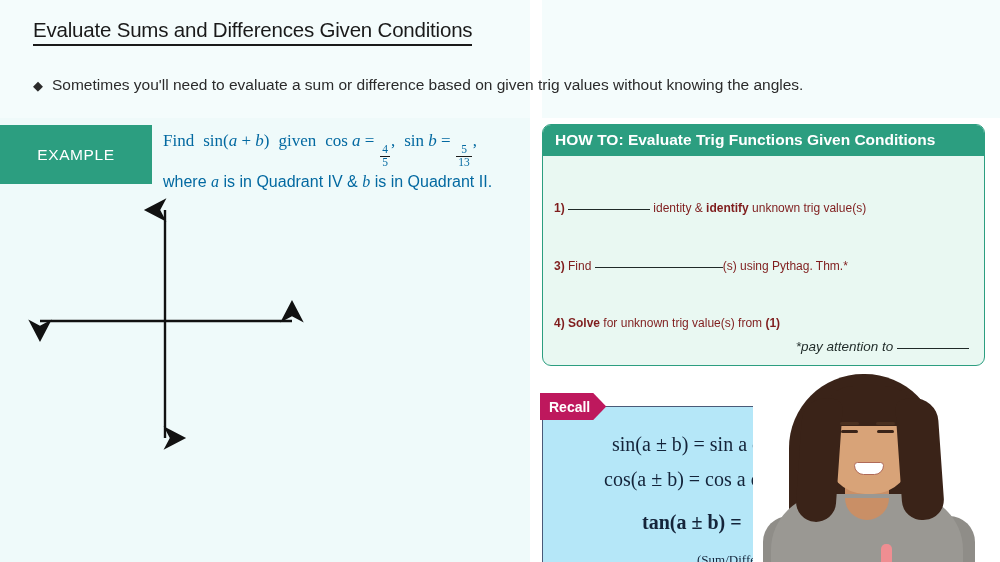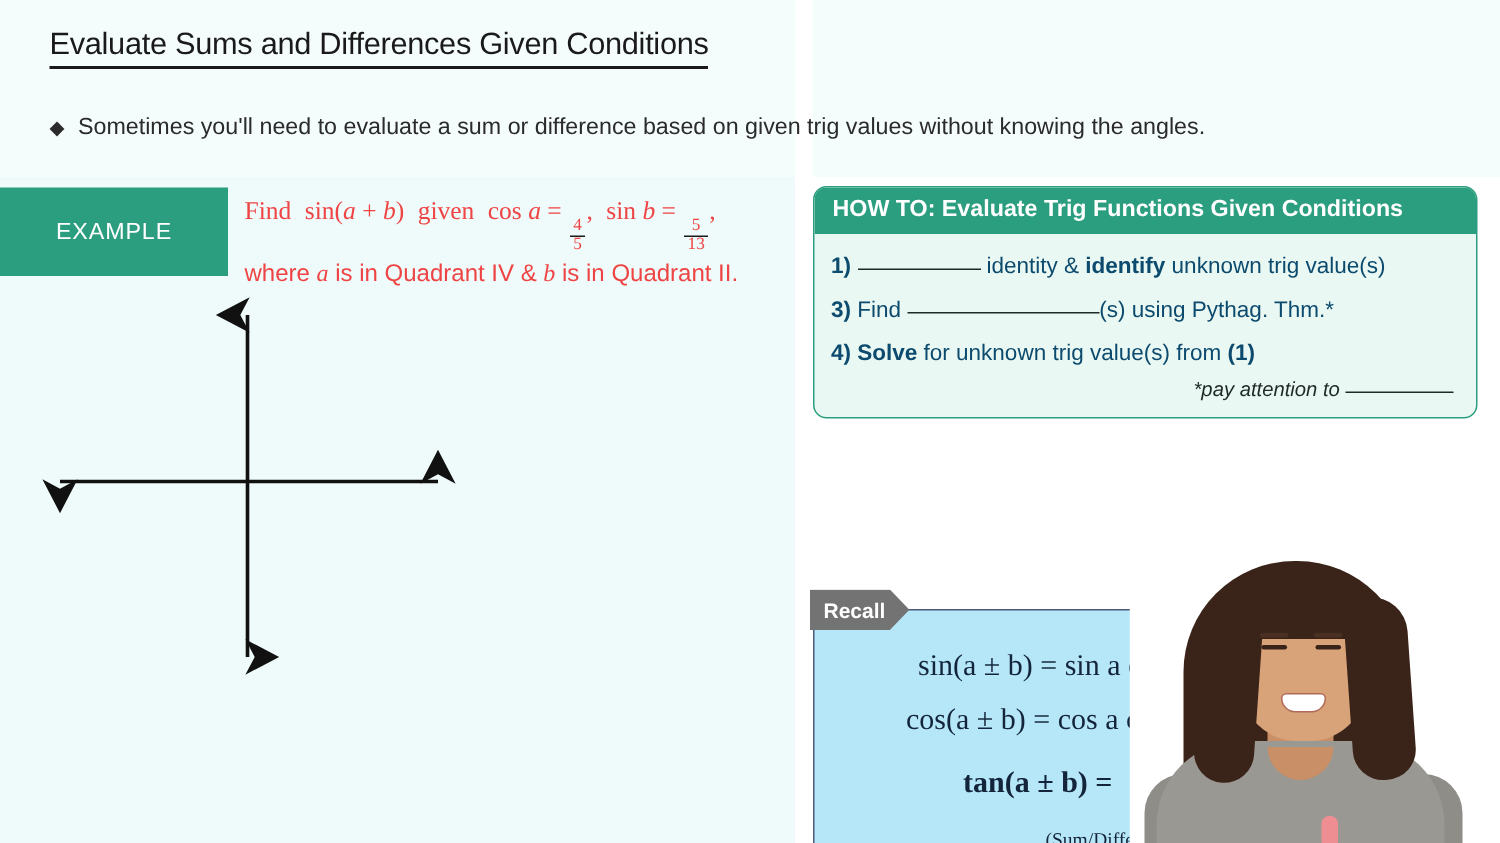--- a/index.html
+++ b/index.html
@@ -71,21 +71,21 @@
     justify-content: center;
     color: #ffffff;
     font-weight: normal;
     font-size: 15.5px;
     letter-spacing: 0.6px;
   }
   .example-prompt {
     position: absolute;
     left: 163px; top: 124px;
     width: 360px;
-    color: #ef4444;
+    color: #0369a1;
   }
   .prompt-line1 {
     font-size: 17px;
     line-height: 33px;
     white-space: nowrap;
   }
   .prompt-line2 {
     font-size: 16px;
     line-height: 26px;
     white-space: nowrap;
@@ -127,25 +127,26 @@
     color: #ffffff;
     font-weight: bold;
     font-size: 15.5px;
     padding: 6px 0 7px 12px;
     white-space: nowrap;
   }
   .howto-body {
     padding: 8px 11px 6px 11px;
   }
   .howto-step {
-    font-size: 15px;
-    color: #0c4a6e;
+    font-size: 12px;
+    color: #7f1d1d;
     line-height: 1.05;
     padding: 6px 0 7px 0;
     white-space: nowrap;
+    margin-top: 32px;
   }
   .howto-step b { font-weight: bold; }
   .howto-step i { font-style: italic; }
   .blank {
     display: inline-block;
     border-bottom: 1.6px solid #1f2a28;
     vertical-align: 2px;
   }
   .blank-sm { width: 82px; }
   .blank-md { width: 128px; }
@@ -166,21 +167,21 @@
     width: 445px; height: 156px;
     background: #b5e7f8;
     border: 1.5px solid #4a5a78;
     border-bottom: none;
     box-sizing: border-box;
   }
   .recall-badge {
     position: absolute;
     left: 540px; top: 393px;
     height: 27px;
-    background: #737373;
+    background: #be185d;
     color: #ffffff;
     font-weight: bold;
     font-size: 14px;
     display: flex;
     align-items: center;
     padding: 0 16px 0 9px;
     clip-path: polygon(0 0, calc(100% - 13px) 0, 100% 50%, calc(100% - 13px) 100%, 0 100%);
     z-index: 4;
   }
   .recall-formulas {

